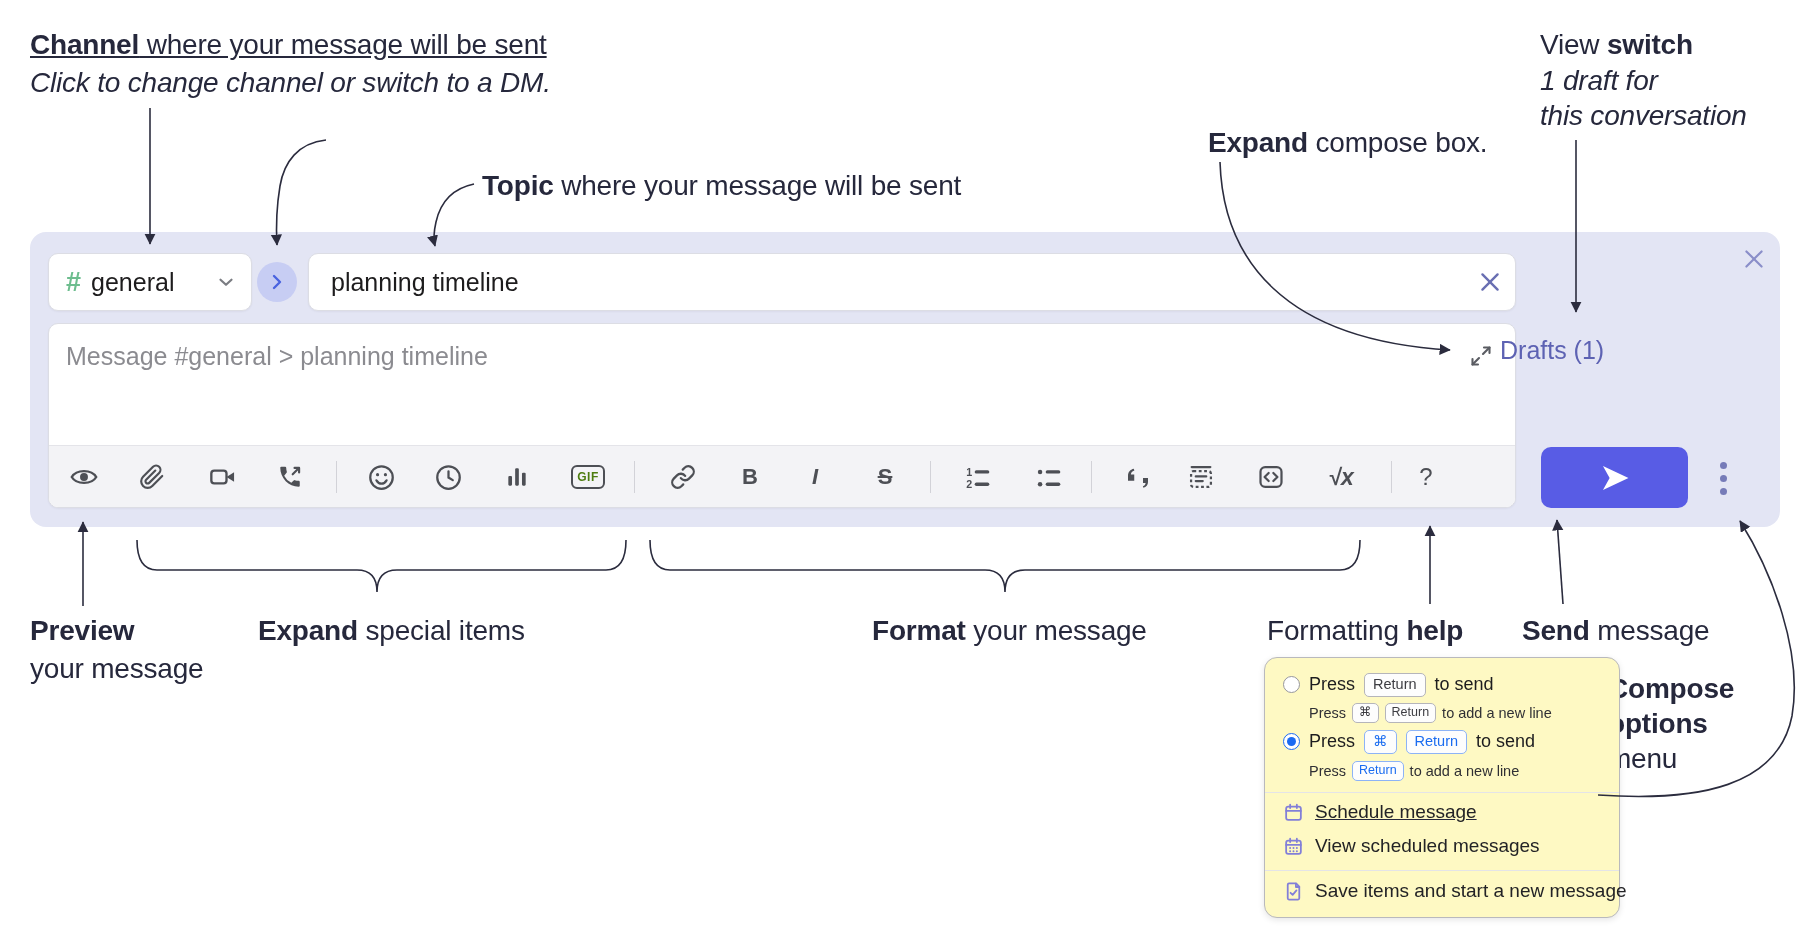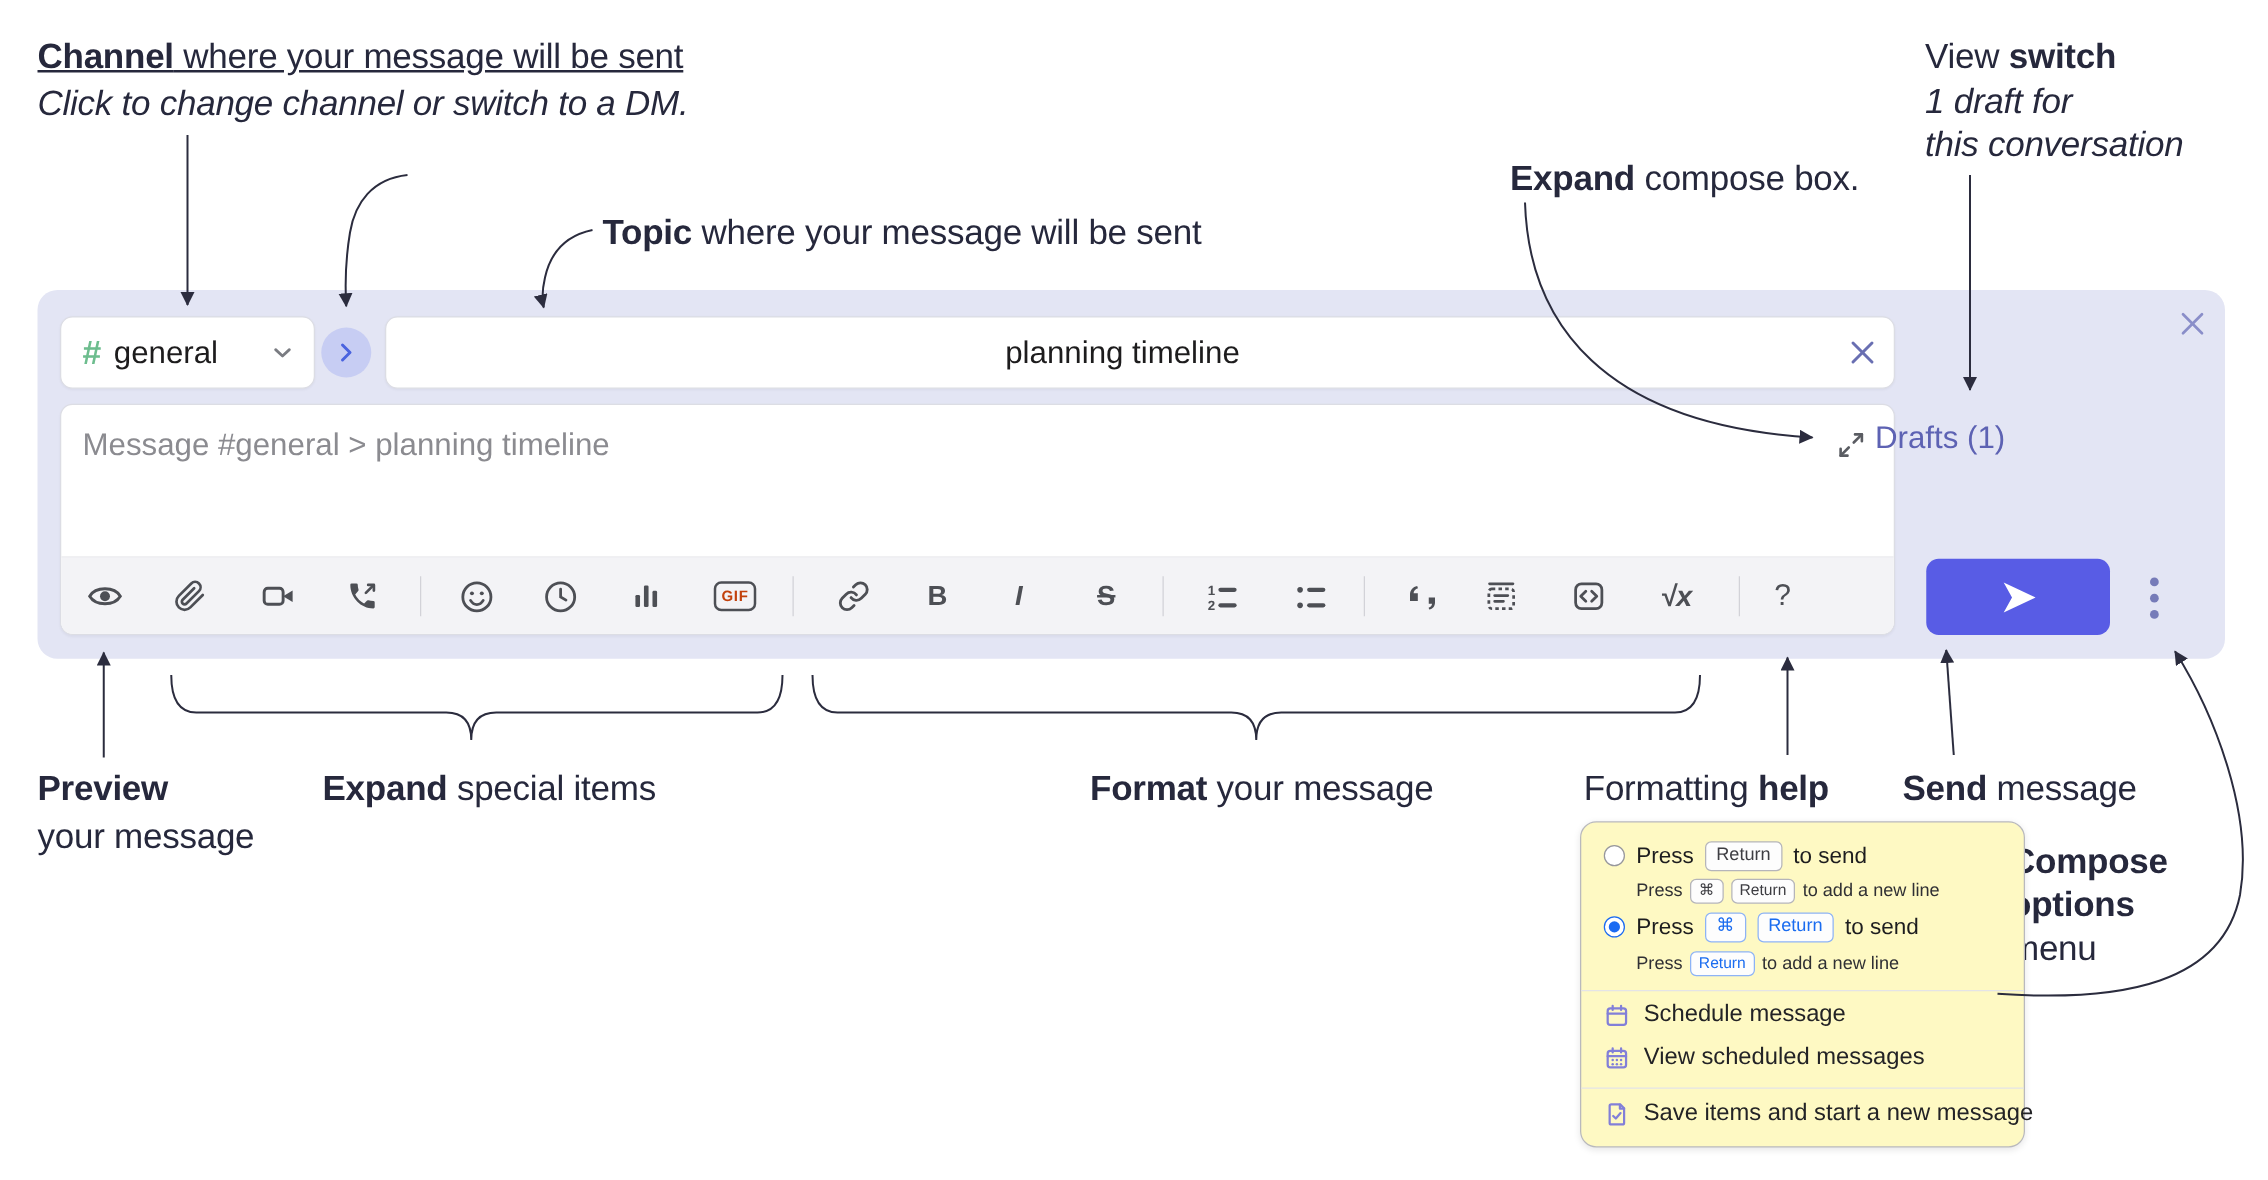--- a/index.html
+++ b/index.html
@@ -12,29 +12,29 @@
   .ann.it{font-style:italic;}
   
   .panel{background:#e3e5f4;border-radius:16px;}
   .whitebox{background:#ffffff;border:1px solid #dcdde4;border-radius:10px;box-sizing:border-box;box-shadow:0 1px 2px rgba(30,30,60,.05);}
   .chan{display:flex;align-items:center;gap:10px;padding:0 14px 0 17px;}
   .chan .hash{color:#6dbd8e;font-size:27px;font-weight:700;line-height:1;}
   .chan .cname{color:#1d1c1d;font-size:25px;font-weight:500;}
   .chan .chev{margin-left:auto;color:#7a7c82;display:flex;}
   .gotocircle{background:#c7cdf3;border-radius:50%;display:flex;align-items:center;justify-content:center;color:#4a63df;}
   .topicwrap{display:flex;align-items:center;}
-  .topicwrap input{border:none;outline:none;flex:1;font-family:inherit;font-size:25px;color:#1d1c1d;padding:0 0 0 22px;background:transparent;text-align:center;}
+  .topicwrap input{border:none;outline:none;flex:1;font-family:inherit;font-size:25px;color:#1d1c1d;padding:0 0 0 22px;background:transparent;}
   .clearx,.panelx{display:flex;align-items:center;justify-content:center;cursor:pointer;}
   .msgarea{border:none;outline:none;resize:none;width:100%;height:116px;box-sizing:border-box;font-family:inherit;font-size:25px;padding:18px 60px 0 17px;color:#1d1c1d;background:transparent;}
   .msgarea::placeholder{color:#8b8b90;}
   .toolbar{position:absolute;left:0;bottom:0;width:100%;height:62px;background:#f3f3f6;border-top:1px solid #e4e4e9;border-radius:0 0 9px 9px;box-sizing:border-box;}
   .tbtn{position:absolute;top:13px;width:36px;height:36px;display:flex;align-items:center;justify-content:center;color:#4d4f55;cursor:pointer;}
   .tdiv{position:absolute;top:15px;width:1px;height:32px;background:#d2d2d8;}
   .tbtxt{font-size:22px;font-weight:700;color:#4d4f55;}
-  .gifbox{border:2.5px solid #4d4f55;border-radius:6px;font-size:12px;font-weight:700;letter-spacing:.5px;padding:3px 4px;color:#c2410c;}
+  .gifbox{border:2.5px solid #4d4f55;border-radius:6px;font-size:12px;font-weight:700;letter-spacing:.5px;padding:3px 4px;color:#4d7c0f;}
   .sendbtn{background:#585ce5;border-radius:10px;display:flex;align-items:center;justify-content:center;cursor:pointer;}
   .kebab{display:flex;flex-direction:column;align-items:center;justify-content:center;gap:6px;cursor:pointer;}
   .kebab i{width:7px;height:7px;border-radius:50%;background:#767bb8;display:block;}
   .draftslink{color:#5d62b3;font-size:25px;cursor:pointer;}
   
   .popup{background:#fef9c3;border:1.5px solid #b9b9bd;border-radius:13px;box-shadow:0 2px 6px rgba(0,0,0,.10);box-sizing:border-box;margin-left:32px;}
   .prow{position:absolute;left:18px;display:flex;align-items:center;gap:9px;white-space:nowrap;}
   .ptext{font-size:18px;color:#1d1d1f;}
   .psub{font-size:14.5px;color:#303034;}
   .key{display:inline-block;border:1px solid #b5b5ba;border-radius:5px;background:#fdfdfd;color:#3d3d42;font-size:14.5px;line-height:1;padding:3px 8px 4px;}
@@ -276,21 +276,21 @@
       <span class="key blue">⌘</span>
       <span class="key blue">Return</span>
       <span class="ptext">to send</span>
     </div>
     <div class="prow" style="top:103px;left:44px;gap:6px;">
       <span class="psub">Press</span>
       <span class="key small blue">Return</span>
       <span class="psub">to add a new line</span>
     </div>
     <div class="pdivider" style="top:134px;"></div>
-    <div class="mitem" style="top:143px;">
+    <div class="mitem" style="top:143px;text-decoration:underline;">
       <span class="micon">
           <svg width="21" height="21" viewBox="0 0 20 20" fill="none" stroke="currentColor" stroke-width="1.7" stroke-linecap="round">
             <rect x="3" y="4.5" width="14" height="12.5" rx="2"></rect>
             <path d="M3 8.5 h14"></path>
             <path d="M6.8 2.5 v3.2 M13.2 2.5 v3.2"></path>
           </svg>
         </span>
       <span class="mtxt">Schedule message</span>
     </div>
     <div class="mitem" style="top:177px;">

